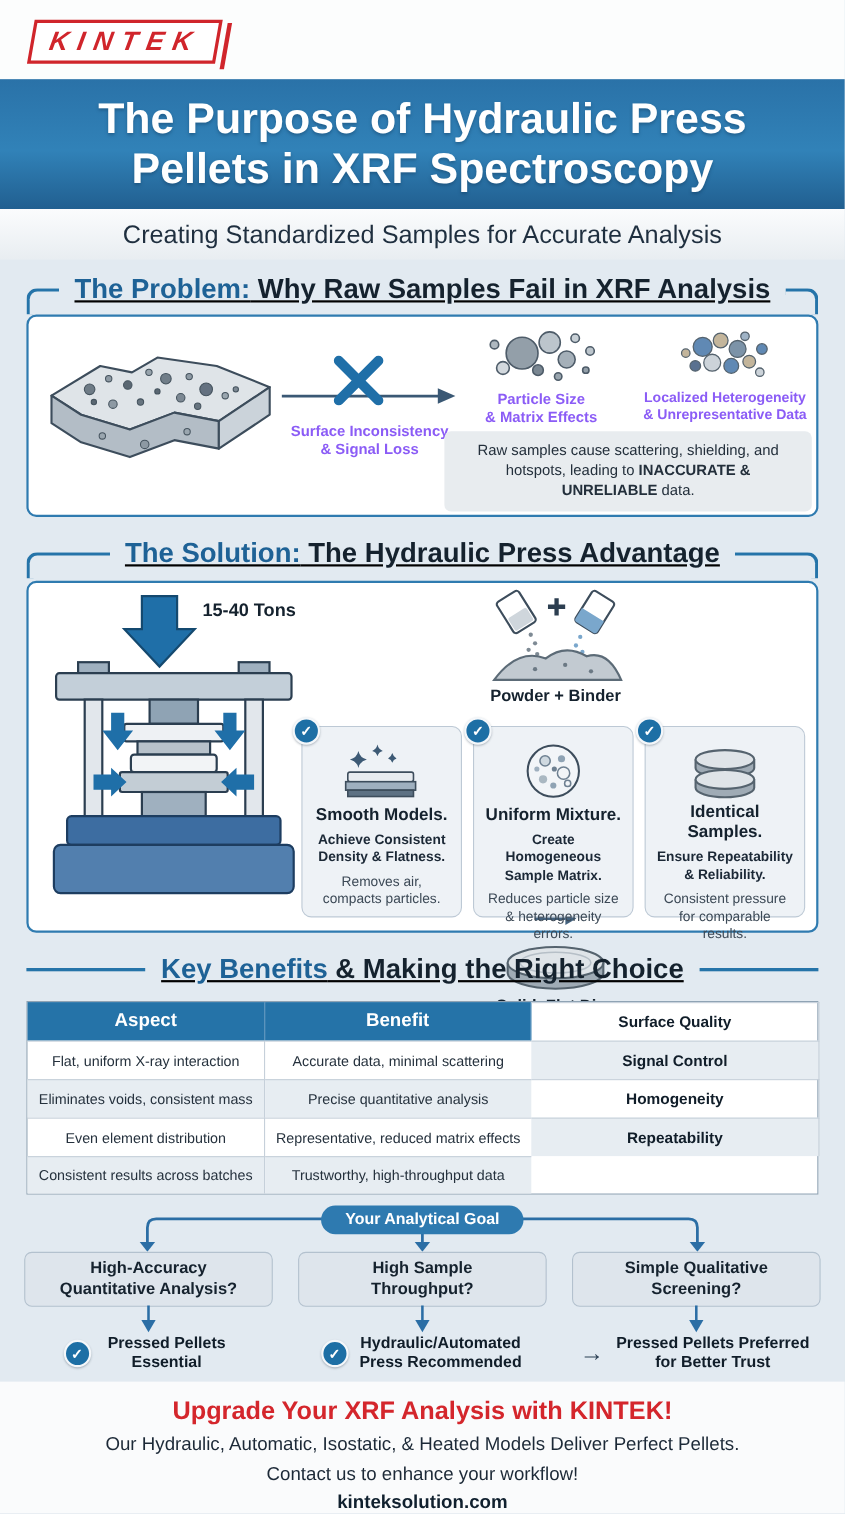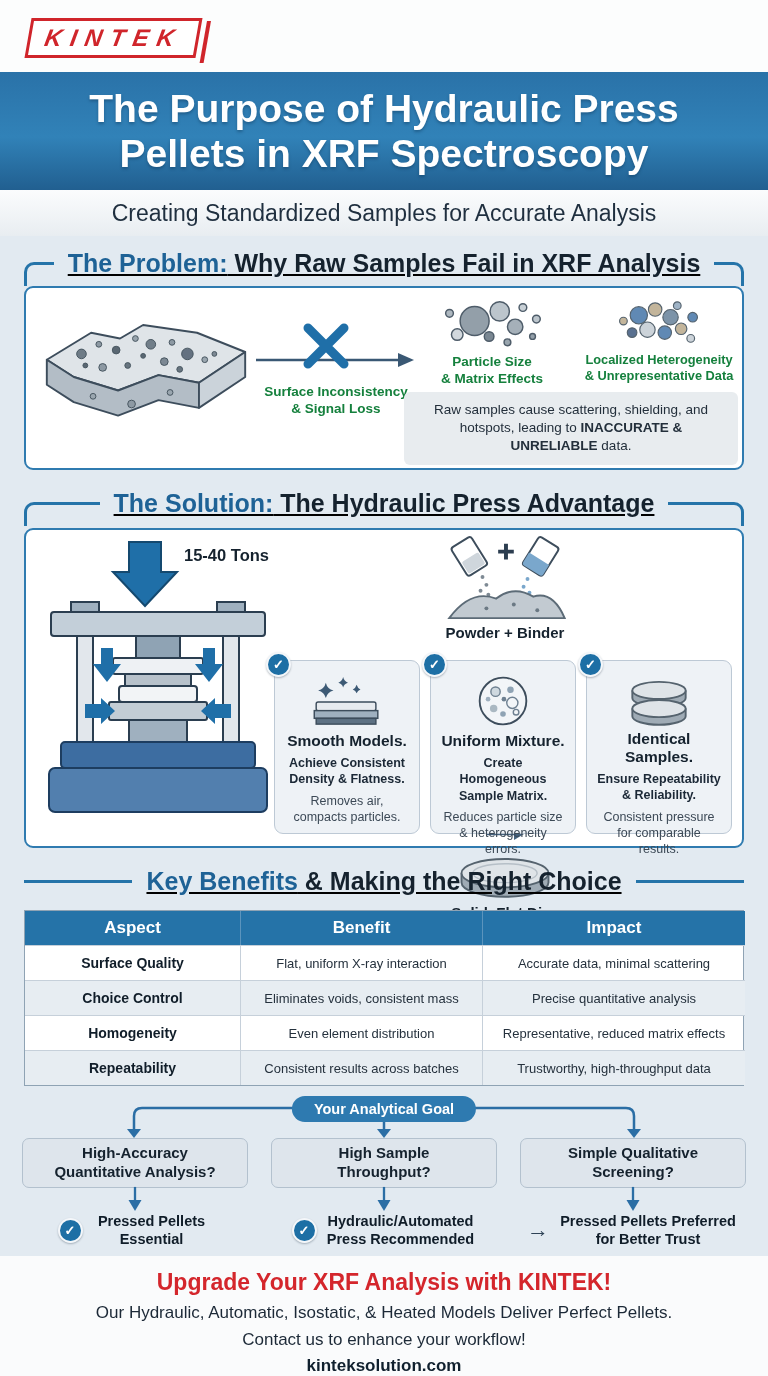--- a/index.html
+++ b/index.html
@@ -31,21 +31,21 @@
   .rule-plain { height:0; border-left:none; border-right:none; border-radius:0; }
 
   .sec-box { position:absolute; left:24px; width:720px; background:#fff; border:2px solid #2f7bb0; border-radius:9px; }
   #problem-box { top:286px; height:184px; }
   #solution-box { top:528px; height:320px; }
 
   
   .rock { position:absolute; left:8px; top:12px; }
   .xarrow { position:absolute; left:230px; top:32px; }
   .surface-lbl { position:absolute; left:228px; top:96px; width:164px; }
-  .lbl { font-weight:bold; color:#15803d; font-size:13.5px; line-height:1.25; text-align:center; }
+  .lbl { font-weight:bold; color:#8b5cf6; font-size:13.5px; line-height:1.25; text-align:center; }
   .pcol { position:absolute; text-align:center; }
   #pcol-particle { left:388px; top:6px; width:156px; }
   #pcol-hetero { left:554px; top:10px; width:158px; }
   #pcol-hetero .lbl { font-size:12.8px; }
   .note { position:absolute; left:378px; top:104px; width:334px; background:#e8ecef; border-radius:6px;
     padding:9px 12px; font-size:13.5px; line-height:1.35; color:#232f3b; text-align:center; }
   .note-em { font-weight:bold; }
 
   
   .press-wrap { position:absolute; left:6px; top:10px; }
@@ -372,27 +372,26 @@
 
   <div class="sec-heading" style="top:866px;">
     <span class="rule rule-plain"></span>
     <span class="txt"><span class="accent">Key Benefits</span><span> &amp; Making the Right Choice</span></span>
     <span class="rule rule-plain"></span>
   </div>
 
   <div class="xrf-table">
     <div class="th">Aspect</div>
     <div class="th">Benefit</div>
-    <div class="th last">Impact</div>
 
     <div class="td c1">Surface Quality</div>
     <div class="td">Flat, uniform X-ray interaction</div>
     <div class="td last">Accurate data, minimal scattering</div>
 
-    <div class="td c1 alt">Choice Control</div>
+    <div class="td c1 alt">Signal Control</div>
     <div class="td alt">Eliminates voids, consistent mass</div>
     <div class="td alt last">Precise quantitative analysis</div>
 
     <div class="td c1">Homogeneity</div>
     <div class="td">Even element distribution</div>
     <div class="td last">Representative, reduced matrix effects</div>
 
     <div class="td c1 alt">Repeatability</div>
     <div class="td alt">Consistent results across batches</div>
     <div class="td alt last">Trustworthy, high-throughput data</div>

